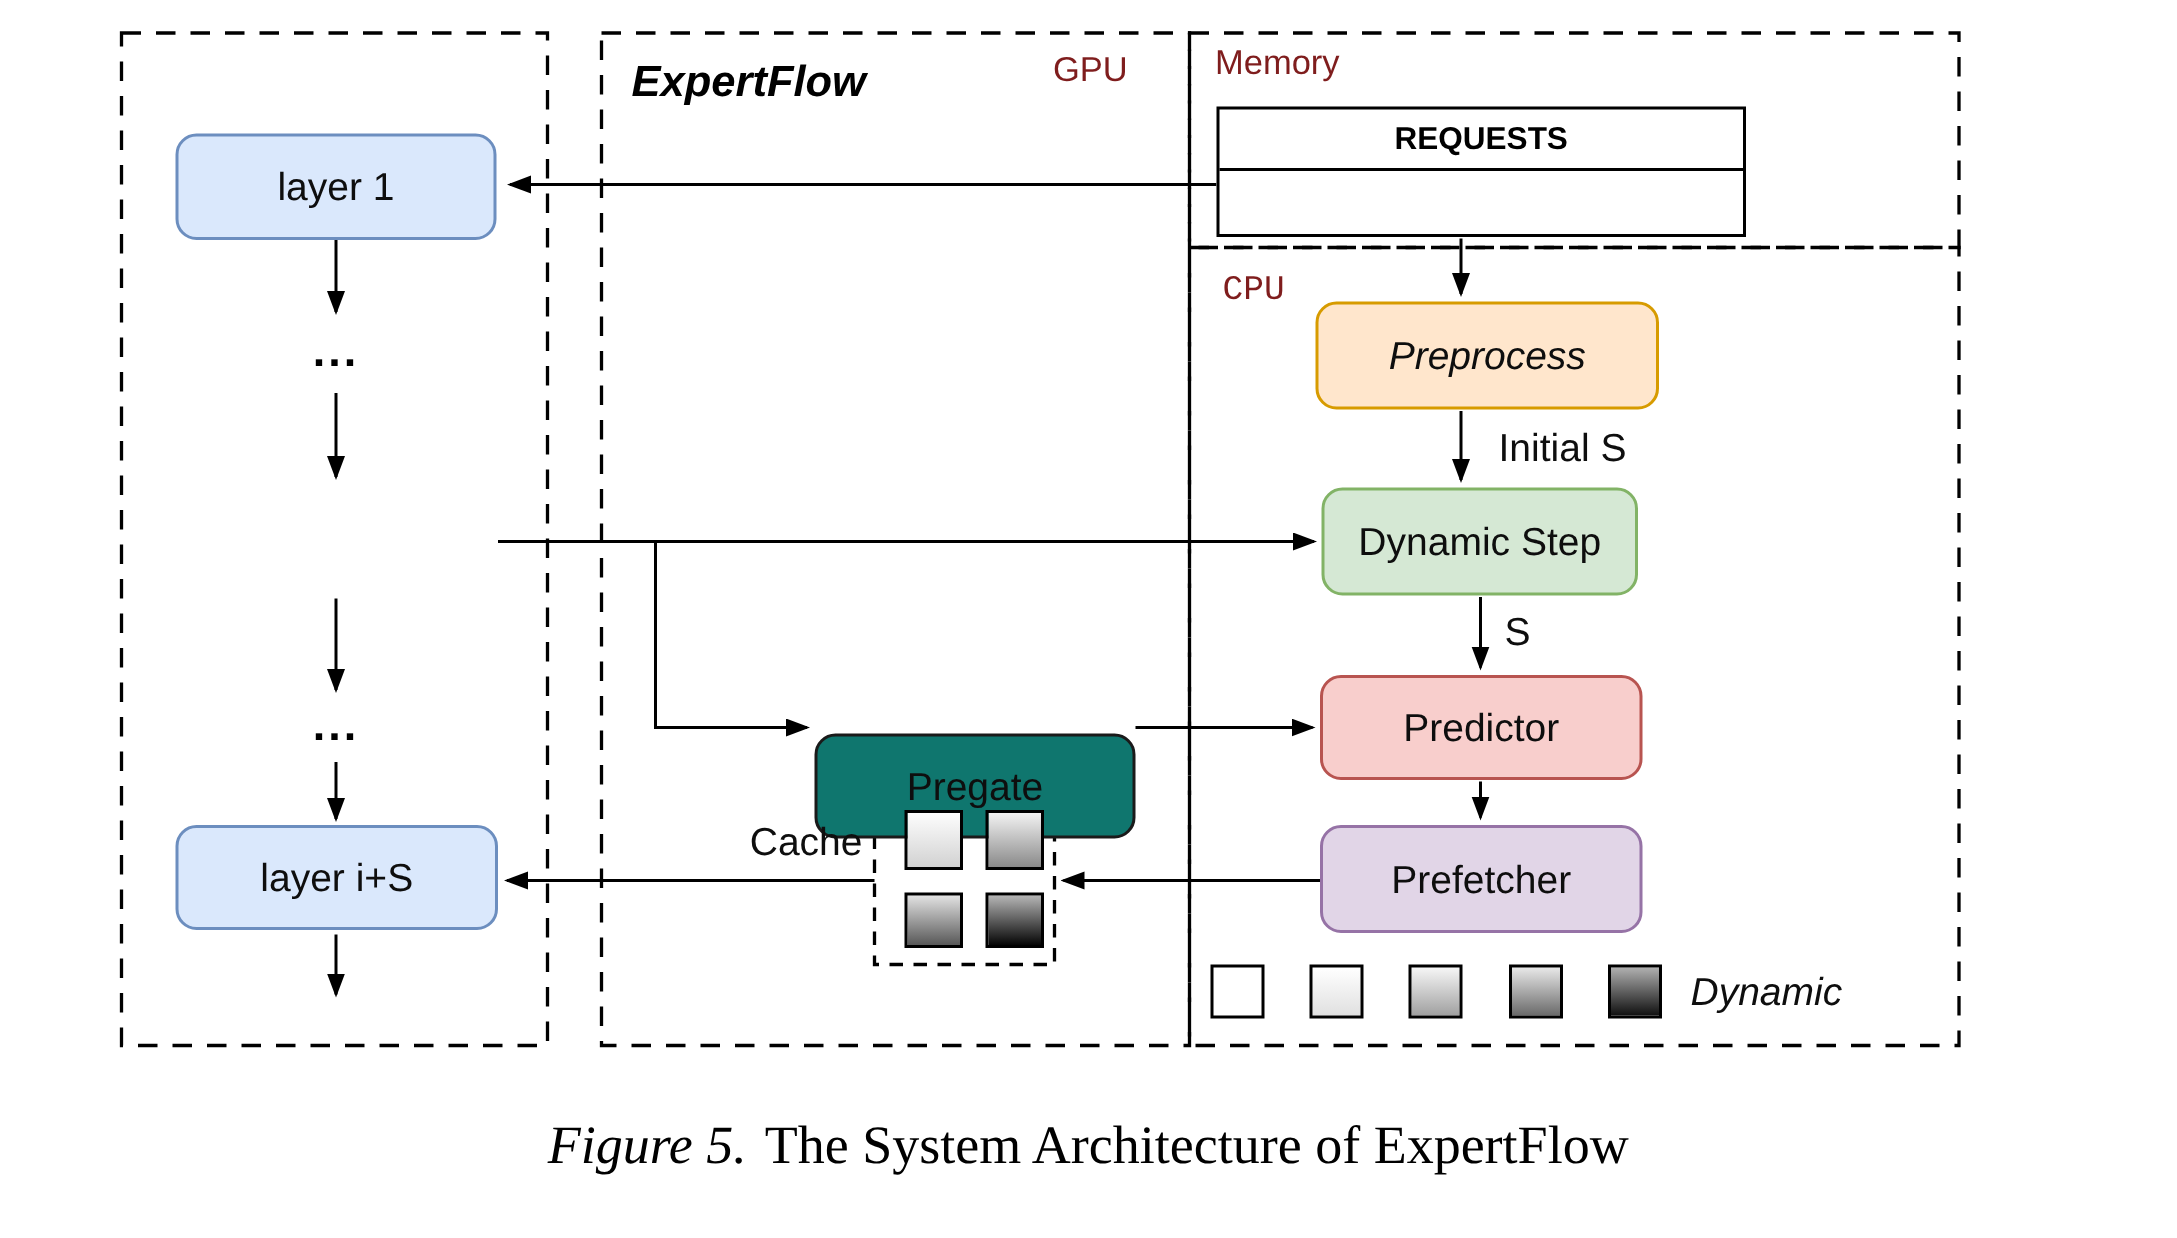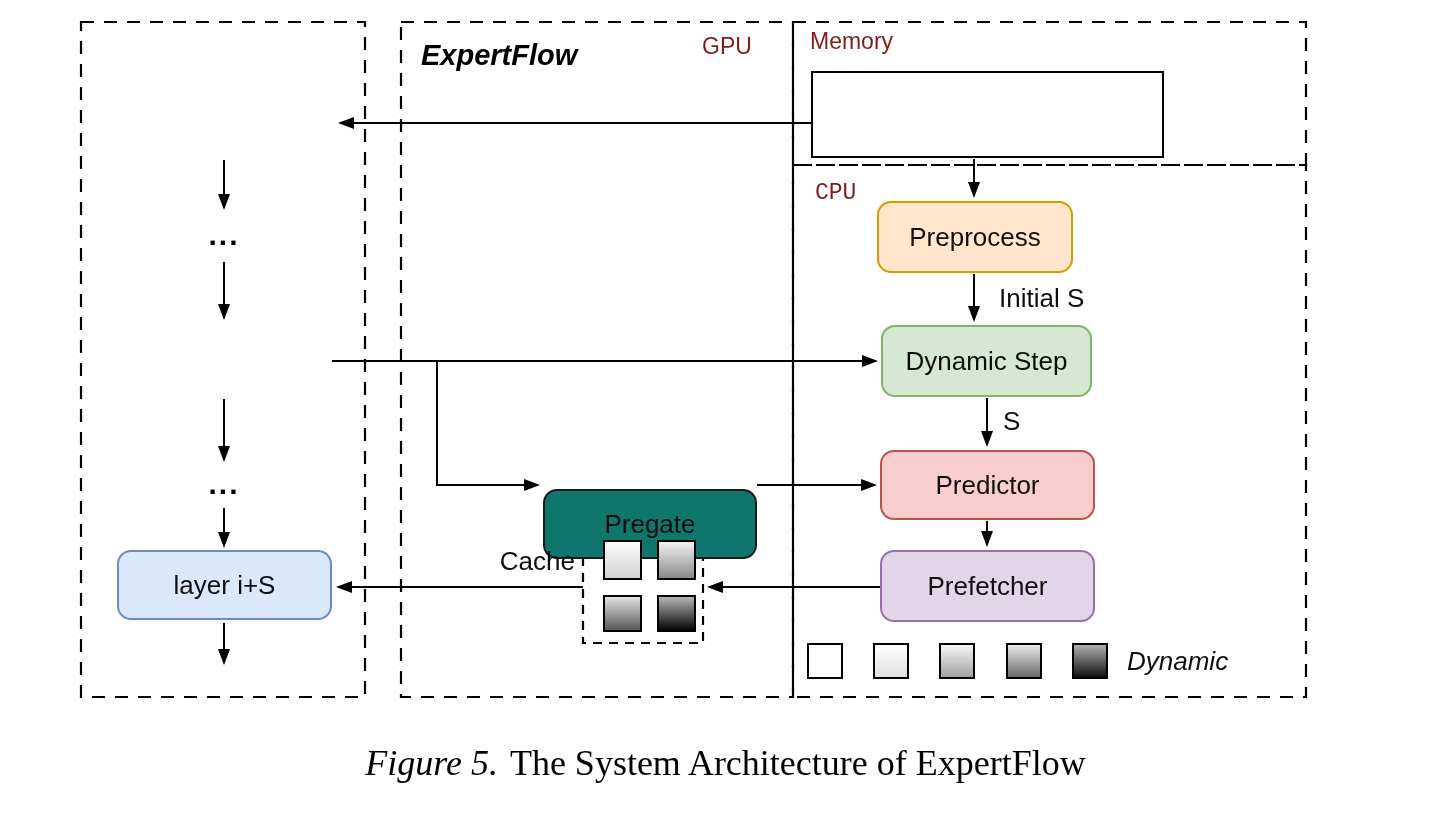--- a/index.html
+++ b/index.html
@@ -97,28 +97,30 @@
       <path d="M 224 623 L 224 663" marker-end="url(#ah)"></path>
     </g>
   </svg>
 
   <div class="lbl title-lbl" style="left:421px;top:39px;">ExpertFlow</div>
   <div class="lbl region-lbl" style="left:702px;top:33px;">GPU</div>
   <div class="lbl region-lbl" style="left:810px;top:28px;">Memory</div>
   <div class="lbl region-lbl" style="left:815px;top:180px;font-family:Liberation Mono, monospace;">CPU</div>
 
   <div class="req-table">
+    <div class="req-header">REQUESTS</div>
     <div class="req-row"></div>
   </div>
 
+  <div class="node layer-node" style="left:117px;top:89px;width:214px;height:71px;">layer 1</div>
   <div class="dots" style="left:194px;top:218px;">...</div>
   <div class="dots" style="left:194px;top:467px;">...</div>
   <div class="node layer-node" style="left:117px;top:550px;width:215px;height:70px;text-align:center;">layer i+S</div>
 
-  <div class="node preprocess" style="left:877px;top:201px;width:196px;height:72px;">Preprocess</div>
+  <div class="node preprocess" style="left:877px;top:201px;width:229px;height:72px;font-style:italic;">Preprocess</div>
   <div class="node dynamic" style="left:881px;top:325px;width:211px;height:72px;">Dynamic Step</div>
   <div class="node predictor" style="left:880px;top:450px;width:215px;height:70px;">Predictor</div>
   <div class="node prefetcher" style="left:880px;top:550px;width:215px;height:72px;">Prefetcher</div>
 
   <div class="node pregate" style="left:543px;top:450px;width:214px;height:70px;">Pregate</div>
 
   <div class="block cg1" style="left:603px;top:540px;width:39px;height:40px;"></div>
   <div class="block cg2" style="left:657px;top:540px;width:39px;height:40px;"></div>
   <div class="block cg3" style="left:603px;top:595px;width:39px;height:37px;"></div>
   <div class="block cg4" style="left:657px;top:595px;width:39px;height:37px;"></div>

